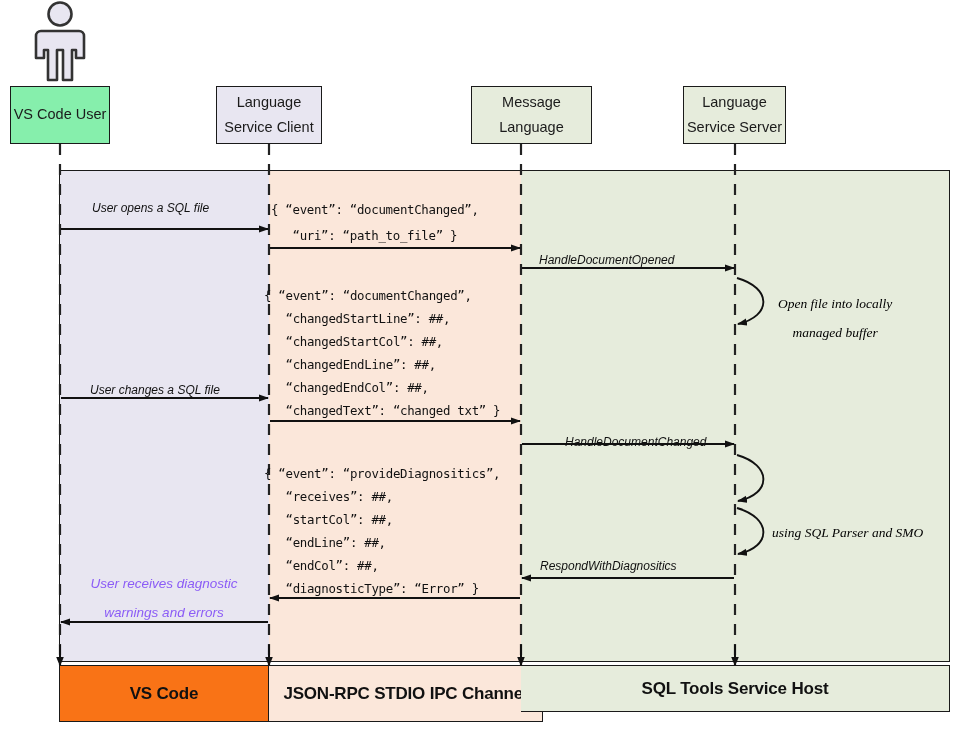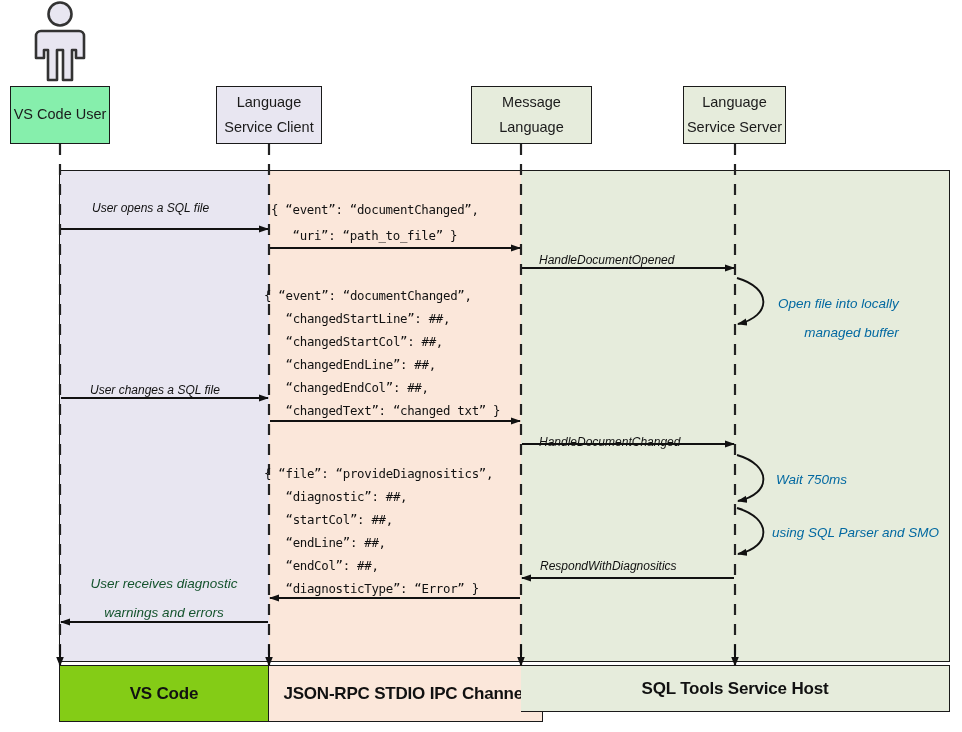--- a/index.html
+++ b/index.html
@@ -36,21 +36,21 @@
   .legend {
     position: absolute;
     border: 1.6px solid #1a1a1a;
     box-sizing: border-box;
     display: flex; align-items: center; justify-content: center;
     font-weight: bold;
     font-size: 17px;
     color: #111;
     letter-spacing: -0.2px;
   }
-  .legend-vscode { left: 59px;  top: 665px; width: 210px; height: 57px; background: #84cc16; }
+  .legend-vscode { left: 59px;  top: 665px; width: 210px; height: 57px; background: #f97316; }
   .legend-ipc    { left: 269px; top: 665px; width: 274px; height: 57px; background: #fbe7da; border-left: none;}
   .legend-host   { left: 521px; top: 665px; width: 429px; height: 47px; background: #e6ecdc; border-left: none;}
 
   
   .pbox {
     position: absolute;
     border: 1.6px solid #1a1a1a;
     box-sizing: border-box;
     display: flex; flex-direction: column;
     align-items: center; justify-content: center;
@@ -77,32 +77,33 @@
     font-family: "DejaVu Sans Mono", monospace;
     font-size: 12.4px;
     color: #111;
     white-space: pre;
     letter-spacing: -0.3px;
   }
   .two-line {
     position: absolute;
     font-style: italic;
     font-size: 13.5px;
-    color: #14532d;
+    color: #8b5cf6;
     text-align: center;
     line-height: 29px;
   }
   .right-note {
     position: absolute;
     font-style: italic;
     font-size: 13.5px;
-    color: #0369a1;
-    text-align: right;
+    color: #000000;
+    text-align: center;
     line-height: 29px;
     white-space: nowrap;
+    font-family: Liberation Serif, serif;
   }
 </style>
 </head>
 <body>
 
 <div id="canvas">
 
   <div class="band band-vscode"></div>
   <div class="band band-ipc"></div>
   <div class="band band-host"></div>
@@ -191,39 +192,38 @@
   <div>
     <div class="json-line" style="left:264px; top:288px;">{ “event”: “documentChanged”,</div>
     <div class="json-line" style="left:264px; top:311px;">   “changedStartLine”: ##,</div>
     <div class="json-line" style="left:264px; top:334px;">   “changedStartCol”: ##,</div>
     <div class="json-line" style="left:264px; top:357px;">   “changedEndLine”: ##,</div>
     <div class="json-line" style="left:264px; top:380px;">   “changedEndCol”: ##,</div>
     <div class="json-line" style="left:264px; top:403px;">   “changedText”: “changed txt” }</div>
   </div>
 
   <div>
-    <div class="json-line" style="left:264px; top:466px;">{ “file”: “provideDiagnositics”,</div>
-    <div class="json-line" style="left:264px; top:489px;">   “diagnostic”: ##,</div>
+    <div class="json-line" style="left:264px; top:466px;">{ “event”: “provideDiagnositics”,</div>
+    <div class="json-line" style="left:264px; top:489px;">   “receives”: ##,</div>
     <div class="json-line" style="left:264px; top:512px;">   “startCol”: ##,</div>
     <div class="json-line" style="left:264px; top:535px;">   “endLine”: ##,</div>
     <div class="json-line" style="left:264px; top:558px;">   “endCol”: ##,</div>
     <div class="json-line" style="left:264px; top:581px;">   “diagnosticType”: “Error” }</div>
   </div>
 
   <div class="msg-label" style="left:539px; top:253px;">HandleDocumentOpened</div>
-  <div class="msg-label" style="left:539px; top:435px;">HandleDocumentChanged</div>
+  <div class="msg-label" style="left:565px; top:435px;">HandleDocumentChanged</div>
   <div class="msg-label" style="left:540px; top:559px;">RespondWithDiagnositics</div>
 
   <div class="right-note" style="left:778px; top:289px;">
     <div>Open file into locally</div>
     <div>managed buffer</div>
   </div>
 
   <div class="right-note" style="left:776px; top:465px;">
-    <div>Wait 750ms</div>
   </div>
 
   <div class="right-note" style="left:772px; top:518px;">
     <div>using SQL Parser and SMO</div>
   </div>
 
   <div class="legend legend-vscode">
     <span>VS Code</span>
   </div>
   <div class="legend legend-ipc">

